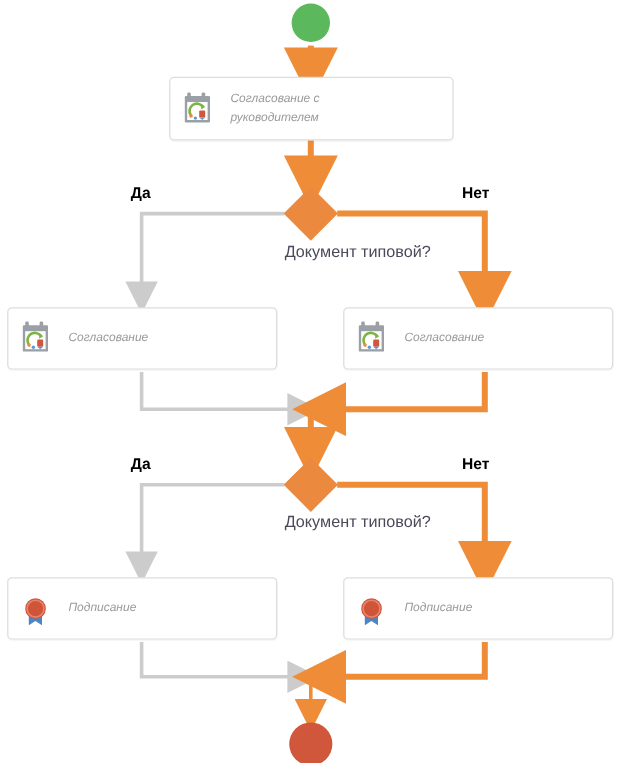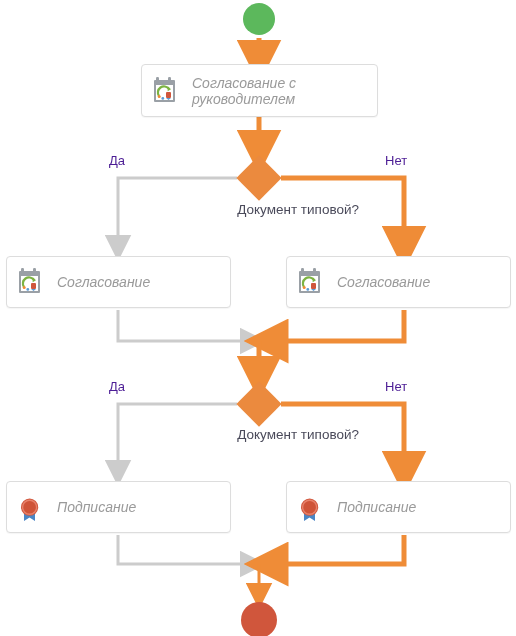--- a/index.html
+++ b/index.html
@@ -20,21 +20,21 @@
     border:1px solid #dddddd;
     border-radius:4px;
     display:flex;
     align-items:center;
     padding-left:10px;
     box-shadow:0 1px 1px rgba(0,0,0,0.04);
     z-index:5;
   }
   .task .tlabel{
     font-style:italic;
-    font-size:14px;
+    font-size:10px;
     color:#9a9a9a;
     line-height:16px;
     margin-left:12px;
     white-space:pre-line;
   }
   .icon{flex:0 0 auto;width:28px;height:30px;display:block;}
 
   
   .diamond{
     position:absolute;
@@ -47,23 +47,24 @@
     position:absolute;
     font-size:13.5px;
     color:#4a4a5a;
     text-align:right;
     white-space:nowrap;
     z-index:6;
   }
   .branch{
     position:absolute;
     font-size:13px;
-    color:#4c1d95;
+    color:#000000;
     white-space:nowrap;
     z-index:6;
+    font-weight:bold;
   }
 
   
   .node-start,.node-end{
     position:absolute;
     border-radius:50%;
     z-index:7;
   }
   .node-start{background:#5cb85c;}
   .node-end{background:#d0563c;}

